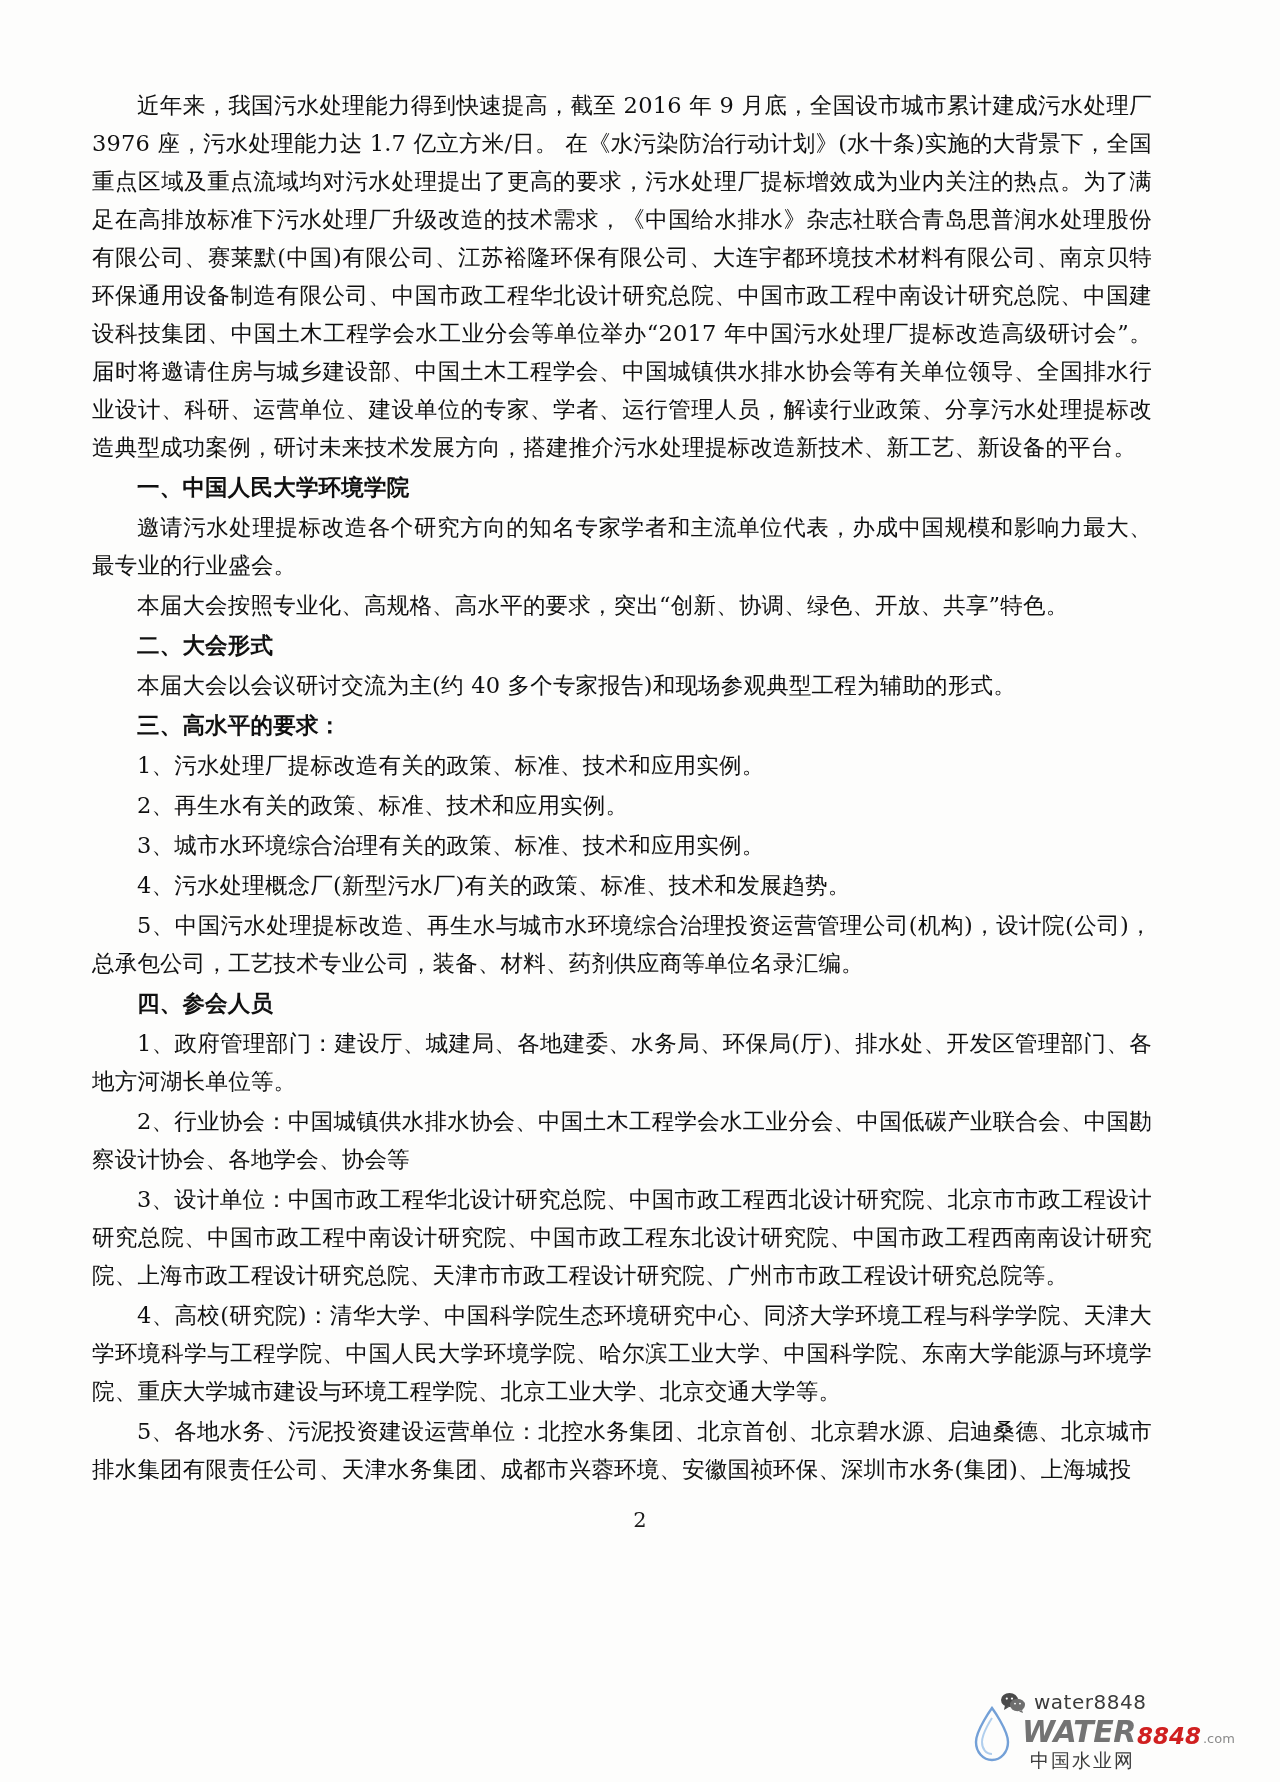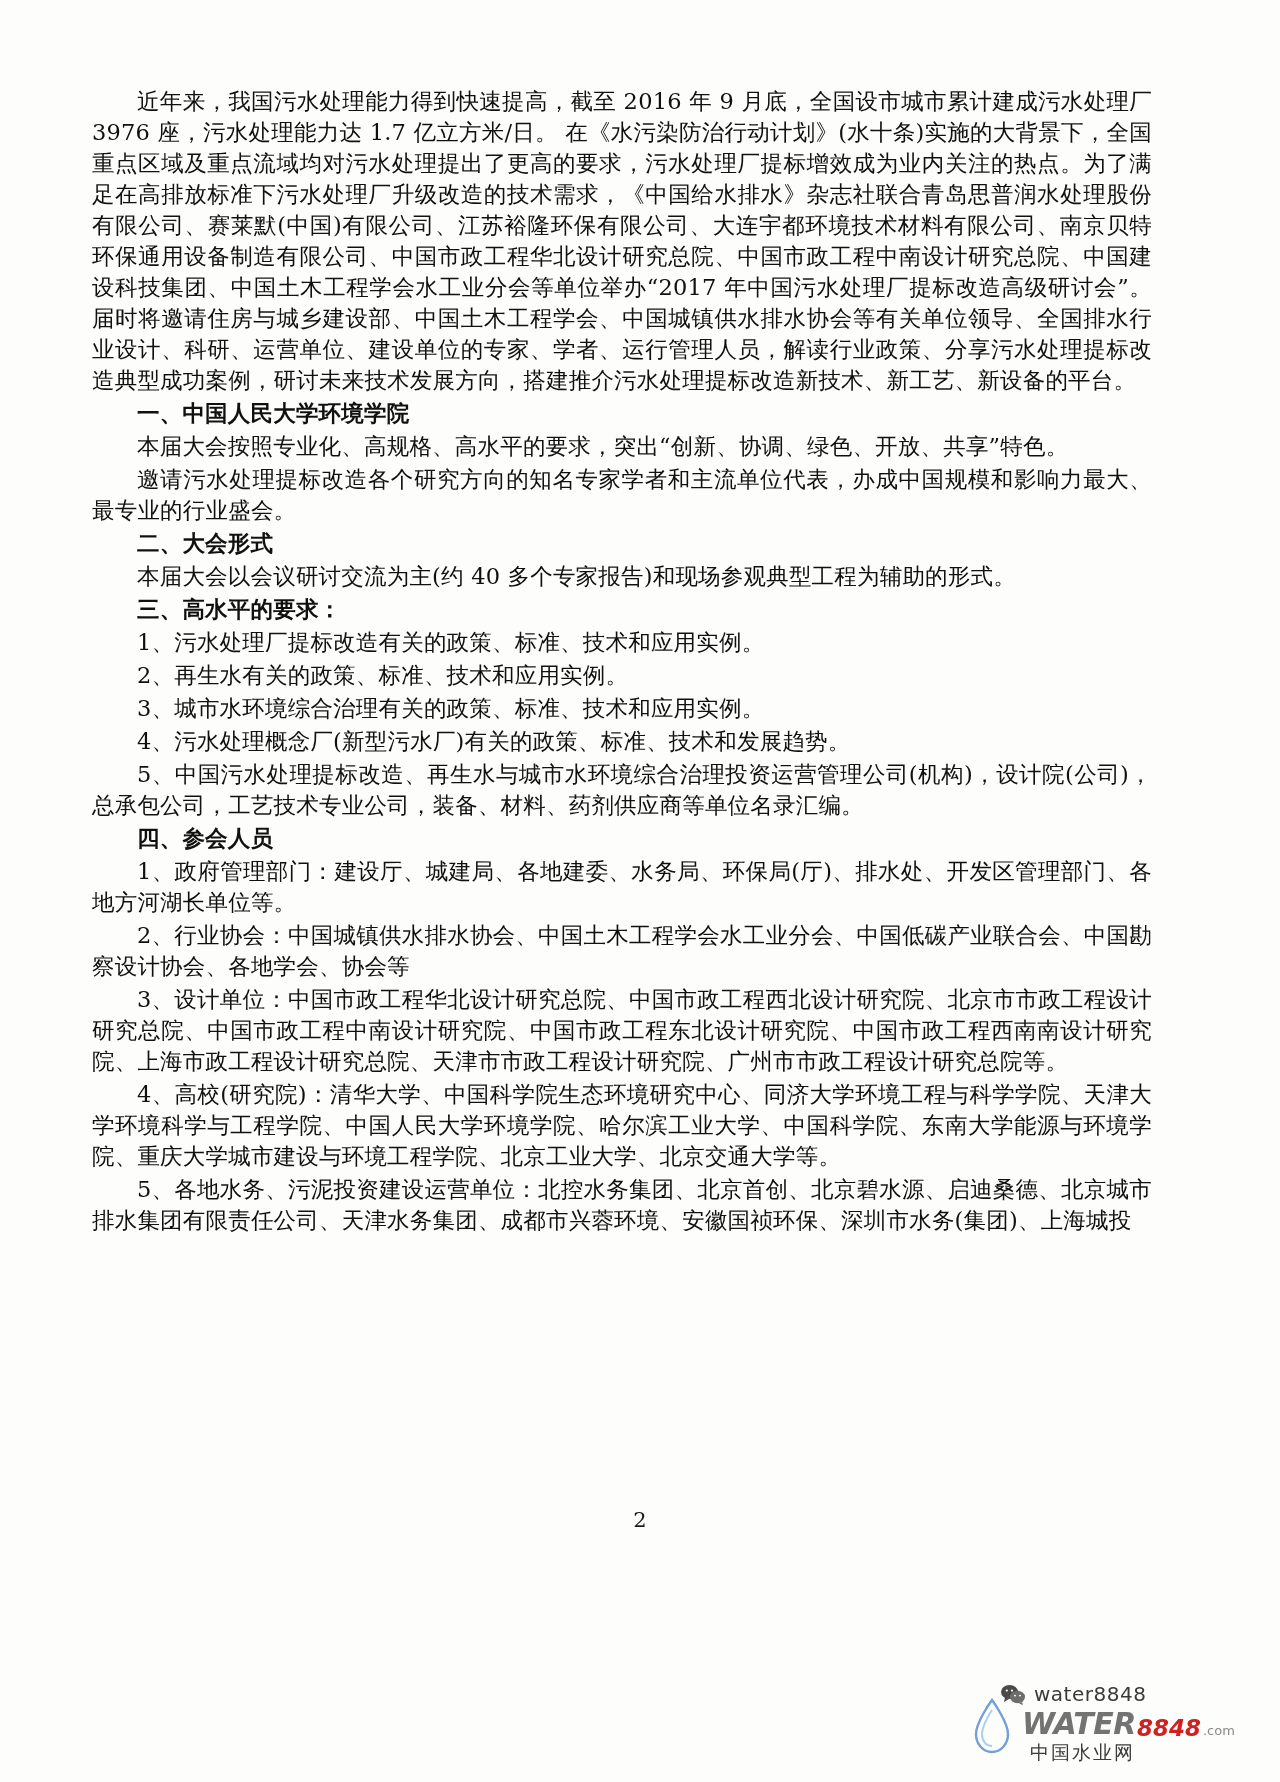--- a/index.html
+++ b/index.html
@@ -24,21 +24,21 @@
   }
   .content {
     position: absolute;
     left: 92px;
     top: 86px;
     width: 1060px;
   }
   p {
     margin: 0 0 2px 0;
     font-size: 22.5px;
-    line-height: 31px;
+    line-height: 38px;
     text-align: justify;
     text-justify: inter-ideograph;
     letter-spacing: 0.2px;
   }
   p.indent {
     text-indent: 45px;
   }
   p.heading {
     font-weight: bold;
     text-indent: 45px;
@@ -51,21 +51,21 @@
     width: 1280px;
     text-align: center;
     font-size: 21px;
     color: #1a1a1a;
     font-family: "DejaVu Serif", "Liberation Serif", serif;
   }
   
   .watermark {
     position: absolute;
     right: 28px;
-    bottom: 14px;
+    bottom: 6px;
     width: 330px;
     height: 92px;
   }
   .wm-row1 {
     position: absolute;
     left: 78px;
     top: 6px;
     display: flex;
     align-items: center;
     gap: 8px;
@@ -132,22 +132,22 @@
   }
 </style>
 </head>
 <body>
 
 <div class="page">
 
   <div class="content">
     <p class="indent">近年来，我国污水处理能力得到快速提高，截至 2016 年 9 月底，全国设市城市累计建成污水处理厂 3976 座，污水处理能力达 1.7 亿立方米/日。 在《水污染防治行动计划》(水十条)实施的大背景下，全国重点区域及重点流域均对污水处理提出了更高的要求，污水处理厂提标增效成为业内关注的热点。为了满足在高排放标准下污水处理厂升级改造的技术需求，《中国给水排水》杂志社联合青岛思普润水处理股份有限公司、赛莱默(中国)有限公司、江苏裕隆环保有限公司、大连宇都环境技术材料有限公司、南京贝特环保通用设备制造有限公司、中国市政工程华北设计研究总院、中国市政工程中南设计研究总院、中国建设科技集团、中国土木工程学会水工业分会等单位举办“2017 年中国污水处理厂提标改造高级研讨会”。届时将邀请住房与城乡建设部、中国土木工程学会、中国城镇供水排水协会等有关单位领导、全国排水行业设计、科研、运营单位、建设单位的专家、学者、运行管理人员，解读行业政策、分享污水处理提标改造典型成功案例，研讨未来技术发展方向，搭建推介污水处理提标改造新技术、新工艺、新设备的平台。</p>
     <p class="heading">一、中国人民大学环境学院</p>
+    <p class="indent">邀请污水处理提标改造各个研究方向的知名专家学者和主流单位代表，办成中国规模和影响力最大、最专业的行业盛会。</p>
     <p class="indent">本届大会按照专业化、高规格、高水平的要求，突出“创新、协调、绿色、开放、共享”特色。</p>
-    <p class="indent">邀请污水处理提标改造各个研究方向的知名专家学者和主流单位代表，办成中国规模和影响力最大、最专业的行业盛会。</p>
     <p class="heading">二、大会形式</p>
     <p class="indent">本届大会以会议研讨交流为主(约 40 多个专家报告)和现场参观典型工程为辅助的形式。</p>
     <p class="heading">三、高水平的要求：</p>
     <p class="indent">1、污水处理厂提标改造有关的政策、标准、技术和应用实例。</p>
     <p class="indent">2、再生水有关的政策、标准、技术和应用实例。</p>
     <p class="indent">3、城市水环境综合治理有关的政策、标准、技术和应用实例。</p>
     <p class="indent">4、污水处理概念厂(新型污水厂)有关的政策、标准、技术和发展趋势。</p>
     <p class="indent">5、中国污水处理提标改造、再生水与城市水环境综合治理投资运营管理公司(机构)，设计院(公司)，总承包公司，工艺技术专业公司，装备、材料、药剂供应商等单位名录汇编。</p>
     <p class="heading">四、参会人员</p>
     <p class="indent">1、政府管理部门：建设厅、城建局、各地建委、水务局、环保局(厅)、排水处、开发区管理部门、各地方河湖长单位等。</p>

